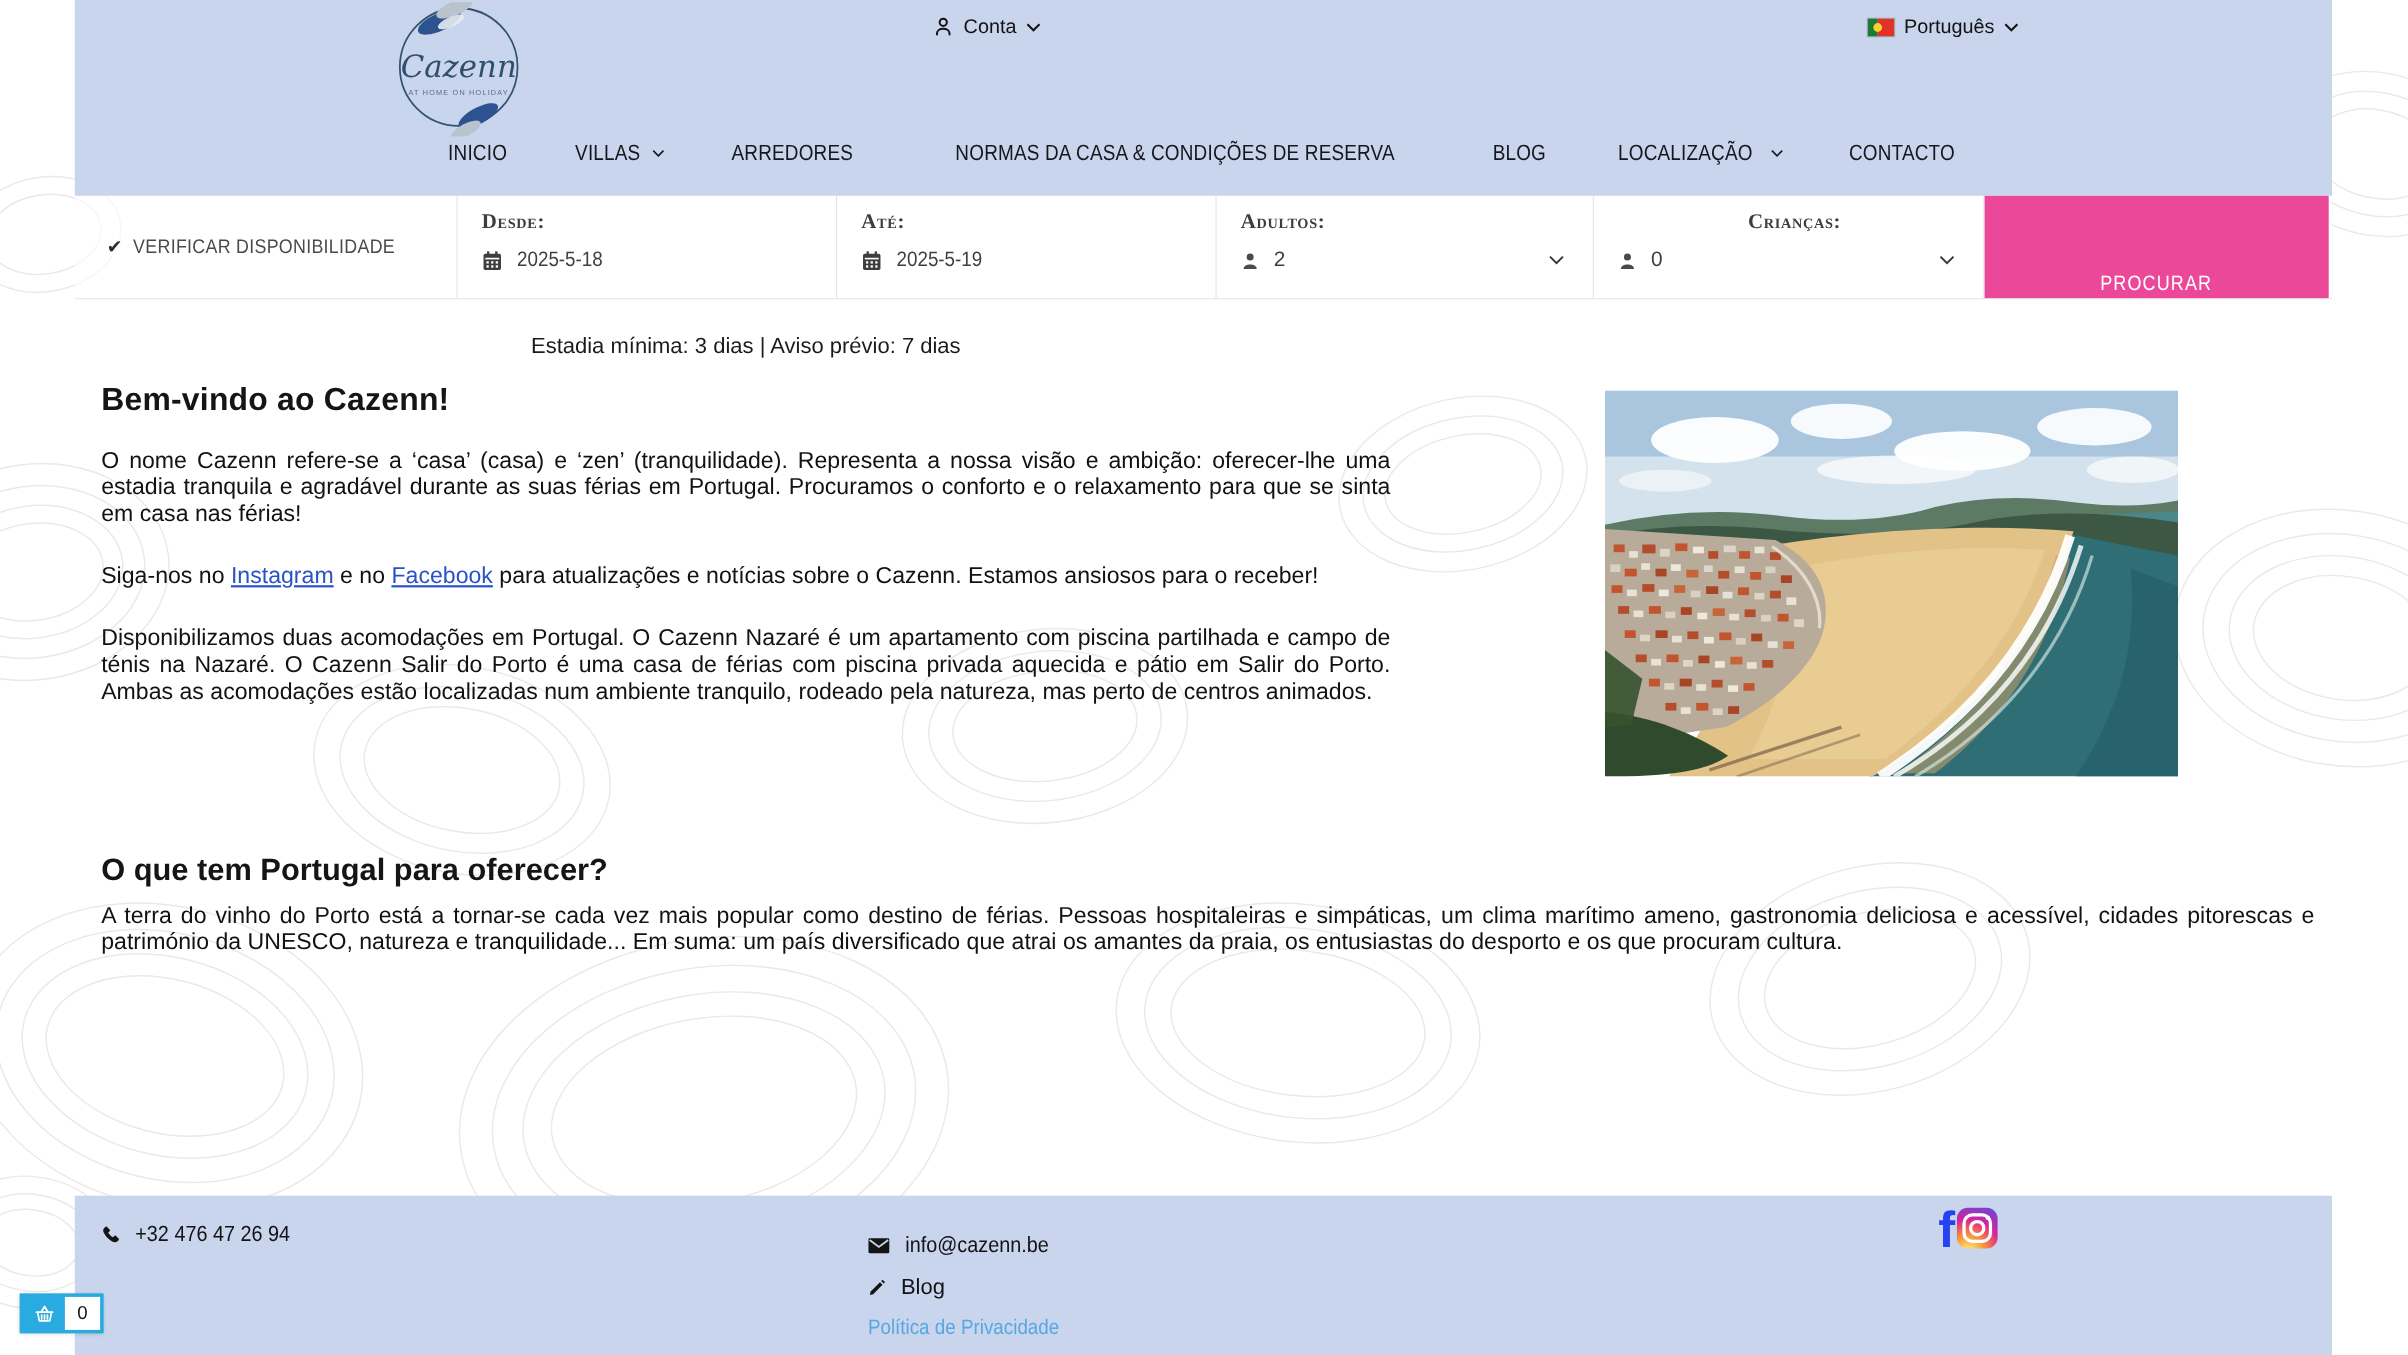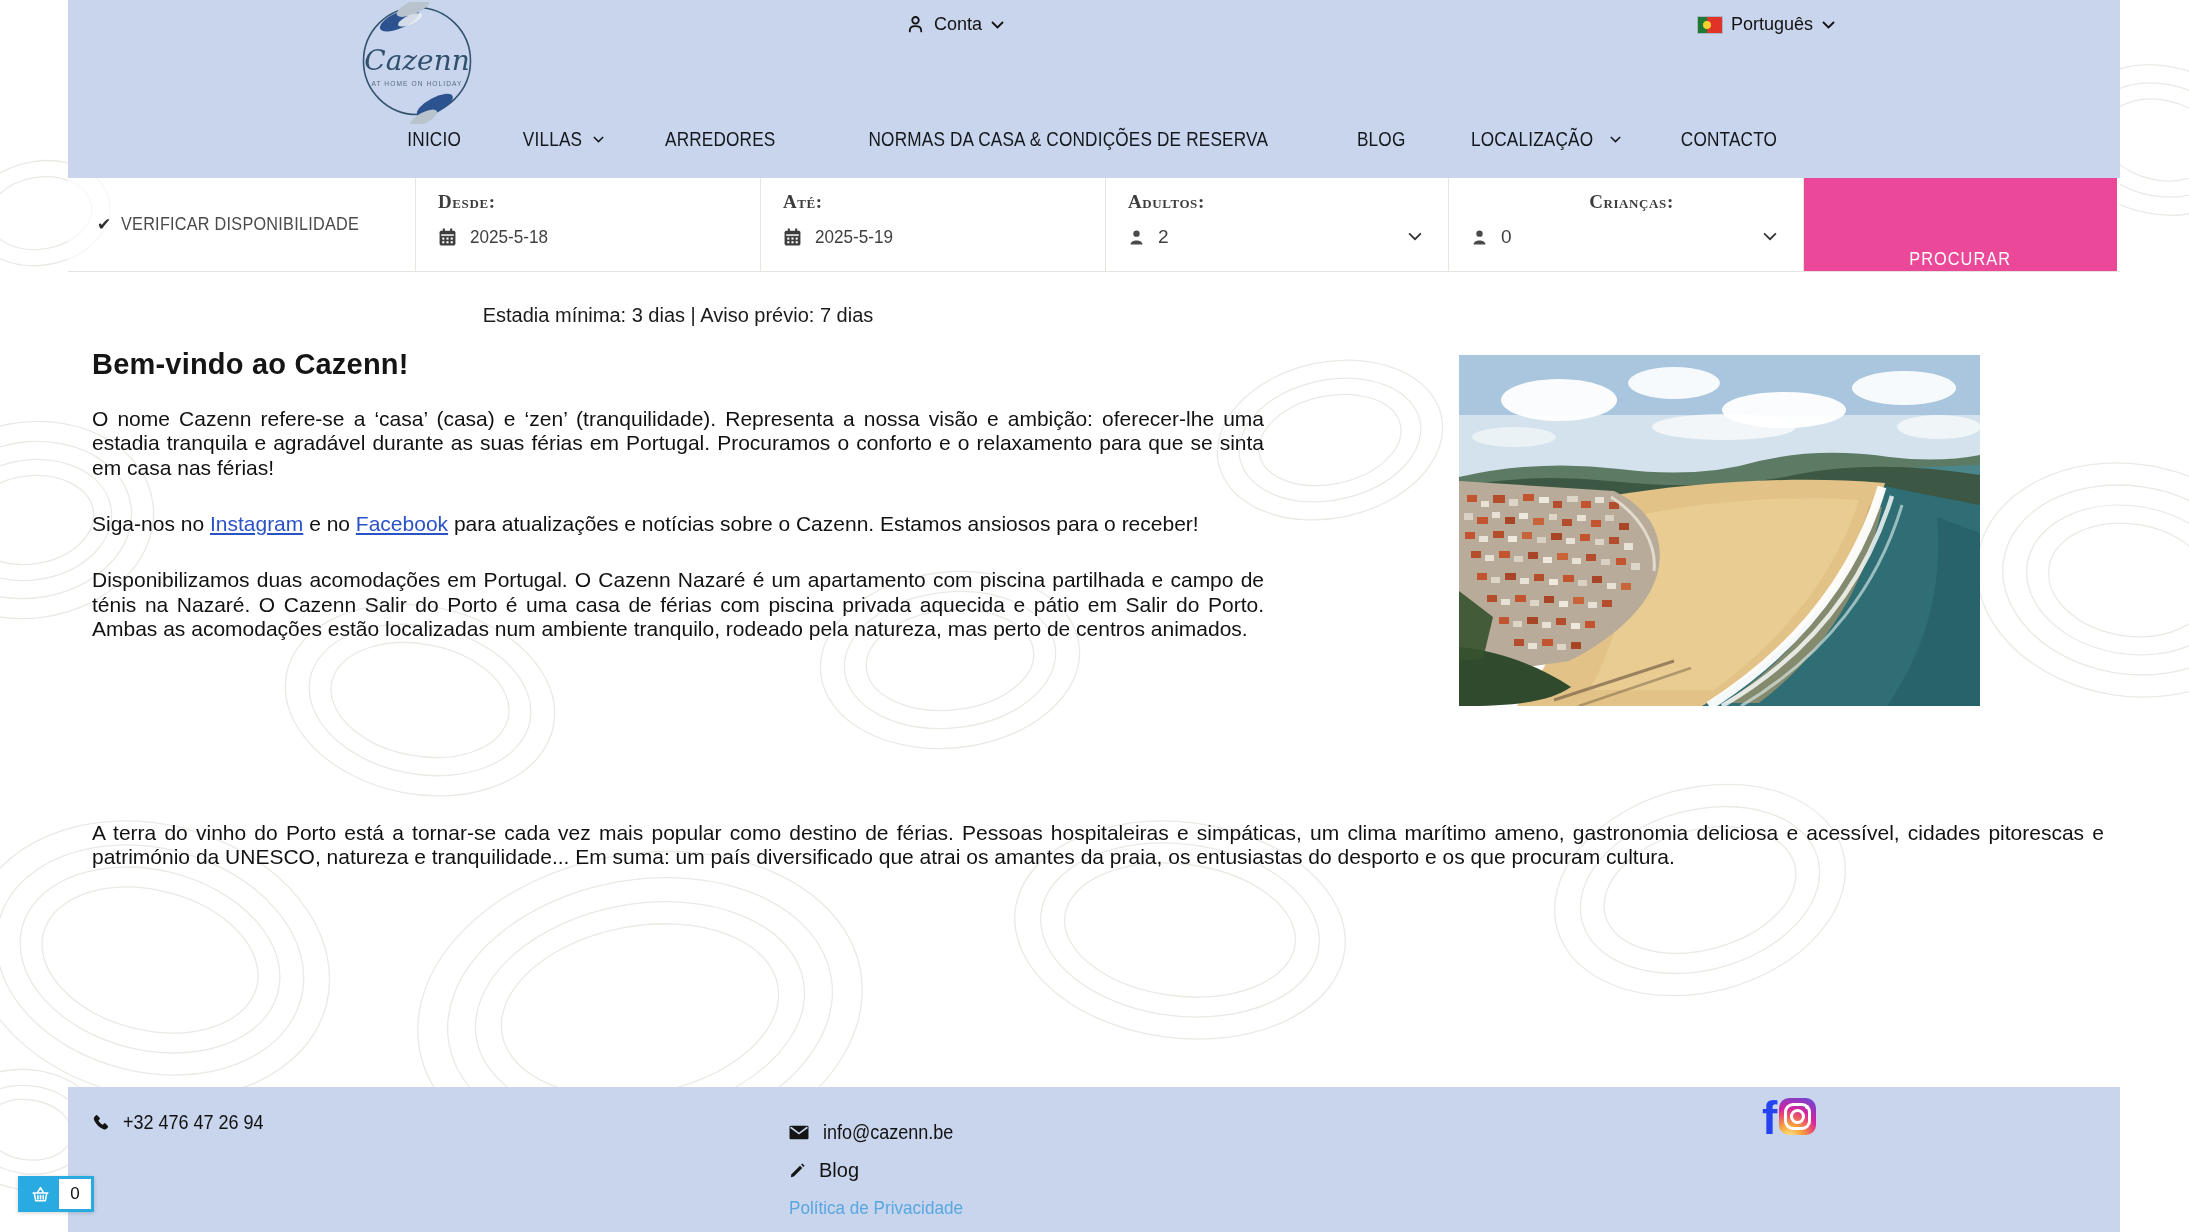--- a/index.html
+++ b/index.html
@@ -4,21 +4,21 @@
 <style>
   html,body{margin:0;padding:0;}
   body{font-family:"Liberation Sans",sans-serif;background:#fff;}
   .page{position:relative;width:2189px;height:1232px;background:#ffffff;overflow:hidden;}
   .bg-contours{position:absolute;left:0;top:0;width:2189px;height:1232px;}
   .frame{position:absolute;left:68px;top:0;width:2052px;height:1232px;}
 
   
   .top-header{position:absolute;left:0;top:0;width:2052px;height:178px;background:#c8d5ec;}
   .logo{position:absolute;left:288px;top:2px;width:122px;height:122px;}
-  .account{position:absolute;left:838px;top:14px;display:flex;align-items:center;gap:9px;font-size:18px;color:#121212;cursor:pointer;}
+  .account{position:absolute;left:780px;top:14px;display:flex;align-items:center;gap:9px;font-size:18px;color:#121212;cursor:pointer;}
   .language{position:absolute;left:1630px;top:14px;display:flex;align-items:center;gap:9px;font-size:18px;color:#121212;cursor:pointer;}
   .flag{width:24px;height:16px;position:relative;display:inline-block;box-shadow:0 0 0 1px rgba(0,0,0,.15);}
   .flag .g{position:absolute;left:0;top:0;width:9px;height:16px;background:#1d7a32;}
   .flag .r{position:absolute;left:9px;top:0;width:15px;height:16px;background:#e03227;}
   .flag .c{position:absolute;left:5px;top:4px;width:8px;height:8px;border-radius:50%;background:#f7d032;}
   .main-nav{position:absolute;left:0;top:128px;width:2052px;display:flex;justify-content:center;align-items:center;gap:52px;}
   .nav-item{display:flex;align-items:center;gap:6px;font-size:20px;font-weight:500;color:#14181d;letter-spacing:.2px;cursor:pointer;white-space:nowrap;}
   .cond{display:inline-block;transform:scaleX(.86);transform-origin:center;}
   .cond-l{display:inline-block;transform:scaleX(.9);transform-origin:0 50%;}
 
@@ -405,20 +405,21 @@
             <rect x="98" y="289" width="9" height="6" fill="#ddd6c8"></rect>
             <rect x="112" y="287" width="10" height="7" fill="#a84526"></rect>
         </g>
         <path d="M152,142 C182,161 198,190 195,216" fill="none" stroke="#e8e2d6" stroke-width="3" opacity=".85"></path>
         <path d="M0,292 C42,296 82,312 112,332 C92,346 60,351 0,351 Z" fill="#2f4a2c"></path>
         <path d="M0,236 L34,262 L24,304 L0,306 Z" fill="#37522f" opacity=".9"></path>
         <path d="M95,345 L215,306" stroke="#7a6248" stroke-width="3" opacity=".7"></path>
         <path d="M120,351 L232,313" stroke="#8a7354" stroke-width="2.4" opacity=".6"></path>
       </svg>
 
+      <h2 class="h2">O que tem Portugal para oferecer?</h2>
       <p class="wide-p">A terra do vinho do Porto está a tornar-se cada vez mais popular como destino de férias. Pessoas hospitaleiras e simpáticas, um clima marítimo ameno, gastronomia deliciosa e acessível, cidades pitorescas e património da UNESCO, natureza e tranquilidade... Em suma: um país diversificado que atrai os amantes da praia, os entusiastas do desporto e os que procuram cultura.</p>
     </main>
 
     <footer class="footer">
 
       <div class="f-row f-phone">
         <svg width="17" height="17" viewBox="0 0 16 16">
           <path d="M3.6,1.3 c.4,-.4 1,-.4 1.4,0 L7.2,3.5 c.4,.4 .4,1 0,1.4 L6,6.1 c.9,1.8 2.3,3.2 4.1,4.1 l1.2,-1.2 c.4,-.4 1,-.4 1.4,0 l2.2,2.2 c.4,.4 .4,1 0,1.4 l-1,1 c-.8,.8,-2,1.1,-3.1,.7 C7.4,13.2 3,8.8 1.9,5.4 1.5,4.3 1.8,3.1 2.6,2.3 Z" fill="#141414"></path>
         </svg>
         <span class="cond-l">+32 476 47 26 94</span>

